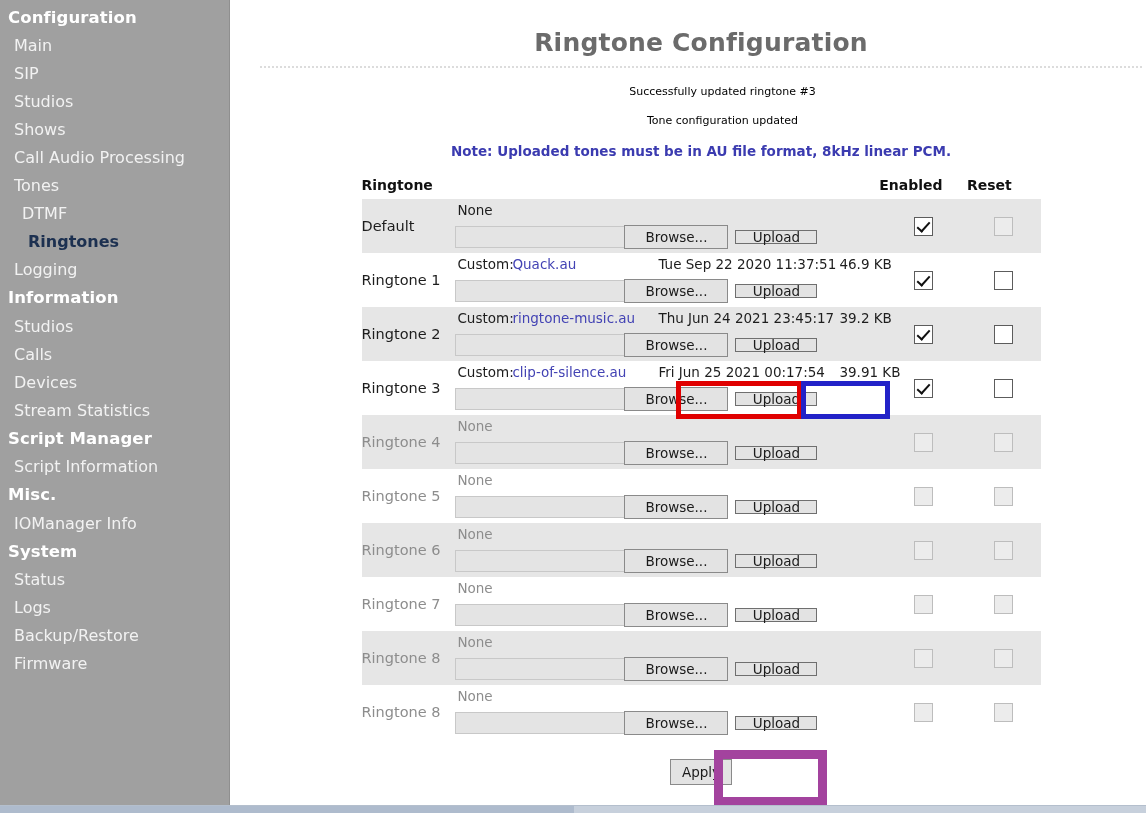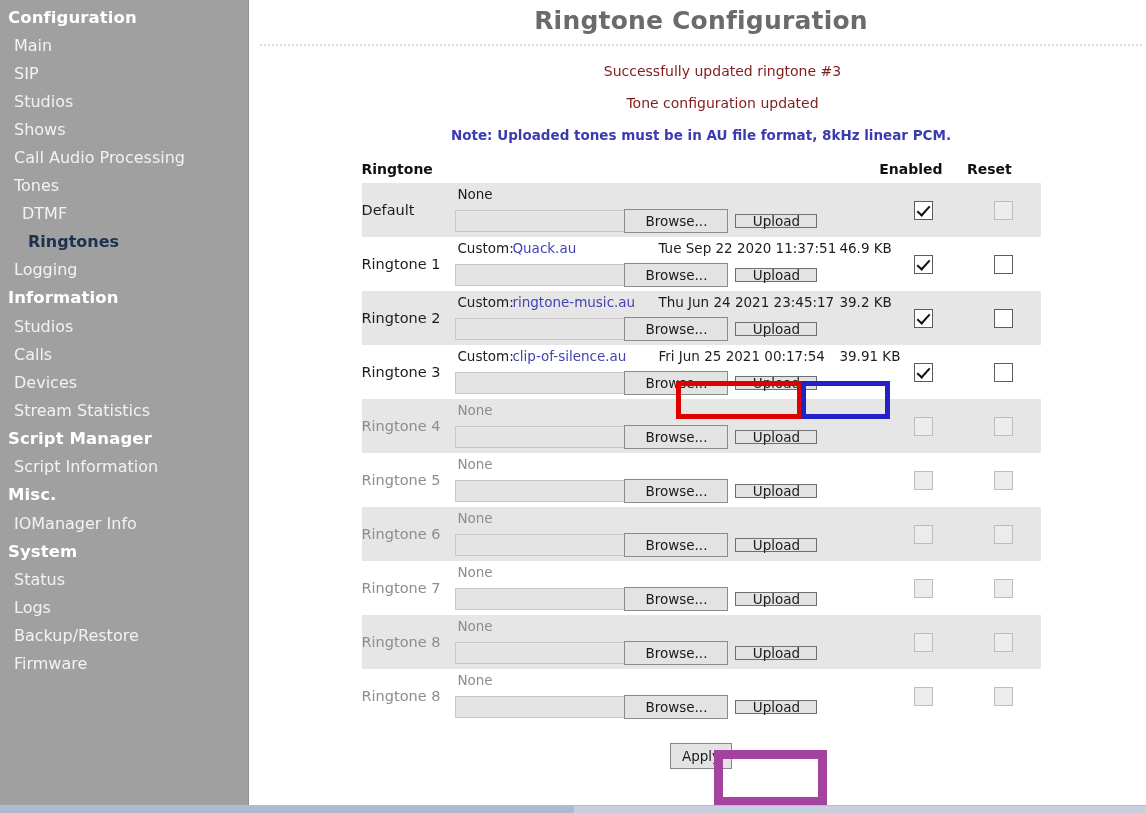--- a/index.html
+++ b/index.html
@@ -4,21 +4,21 @@
 <style>
   html,body{margin:0;padding:0;}
   body{
     width:1146px;height:813px;
     background:#ffffff;
     font-family:"DejaVu Sans","Liberation Sans",sans-serif;
     overflow:hidden;position:relative;
   }
   
   #sidebar{
-    position:absolute;left:0;top:0;width:249px;height:806px;
+    position:absolute;left:0;top:0;width:230px;height:806px;
     background:#a0a0a0;box-sizing:border-box;padding:4px 0 0 0;
     border-right:1px solid #8f8f8f;
   }
   .nav-group{
     font-size:16.5px;font-weight:bold;color:#ffffff;
     padding:2px 0 2px 8px;line-height:1.48;letter-spacing:.1px;
   }
   .nav-item{
     font-size:16px;color:#f2f2f2;padding:2px 8px 2px 14px;line-height:1.5;
   }
@@ -26,28 +26,28 @@
   .nav-item.current{
     color:#1c3050;font-weight:bold;padding-left:28px;
   }
   
   #main{
     position:absolute;left:256px;top:0;right:0;height:806px;
     background:#ffffff;overflow:hidden;
   }
   #page-title{
     text-align:center;font-size:25px;font-weight:bold;color:#6b6b6b;
-    padding-top:6px;letter-spacing:.2px;
+    padding-top:28px;letter-spacing:.2px;
   }
   .dotted-rule{
     margin:9px 4px 0 4px;height:0;
     border-top:2px dotted #dcdcdc;
   }
   .msg{
-    text-align:center;font-size:14px;color:#7f1d1d;margin-top:17px;padding-left:43px;
+    text-align:center;font-size:11px;color:#000000;margin-top:17px;padding-left:43px;
   }
   .msg.second{margin-top:16px;}
   .note{
     text-align:center;font-size:13.5px;color:#3b3bb0;margin-top:16px;
     font-weight:600;
   }
   
   #tone-table{
     margin:18px auto 0 auto;width:679px;border-collapse:collapse;
   }

